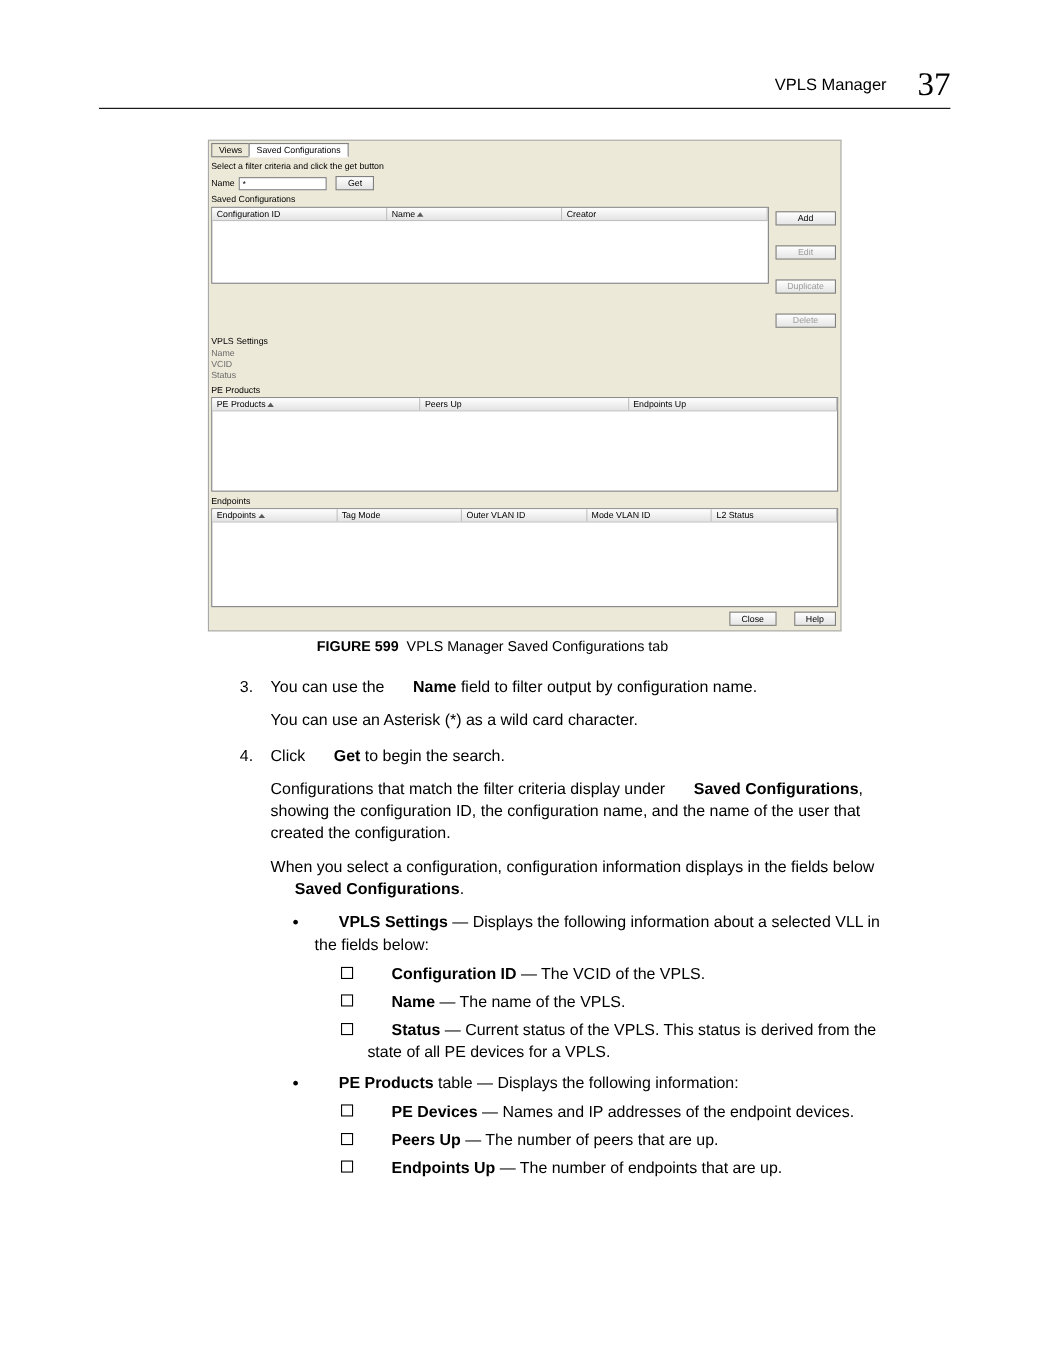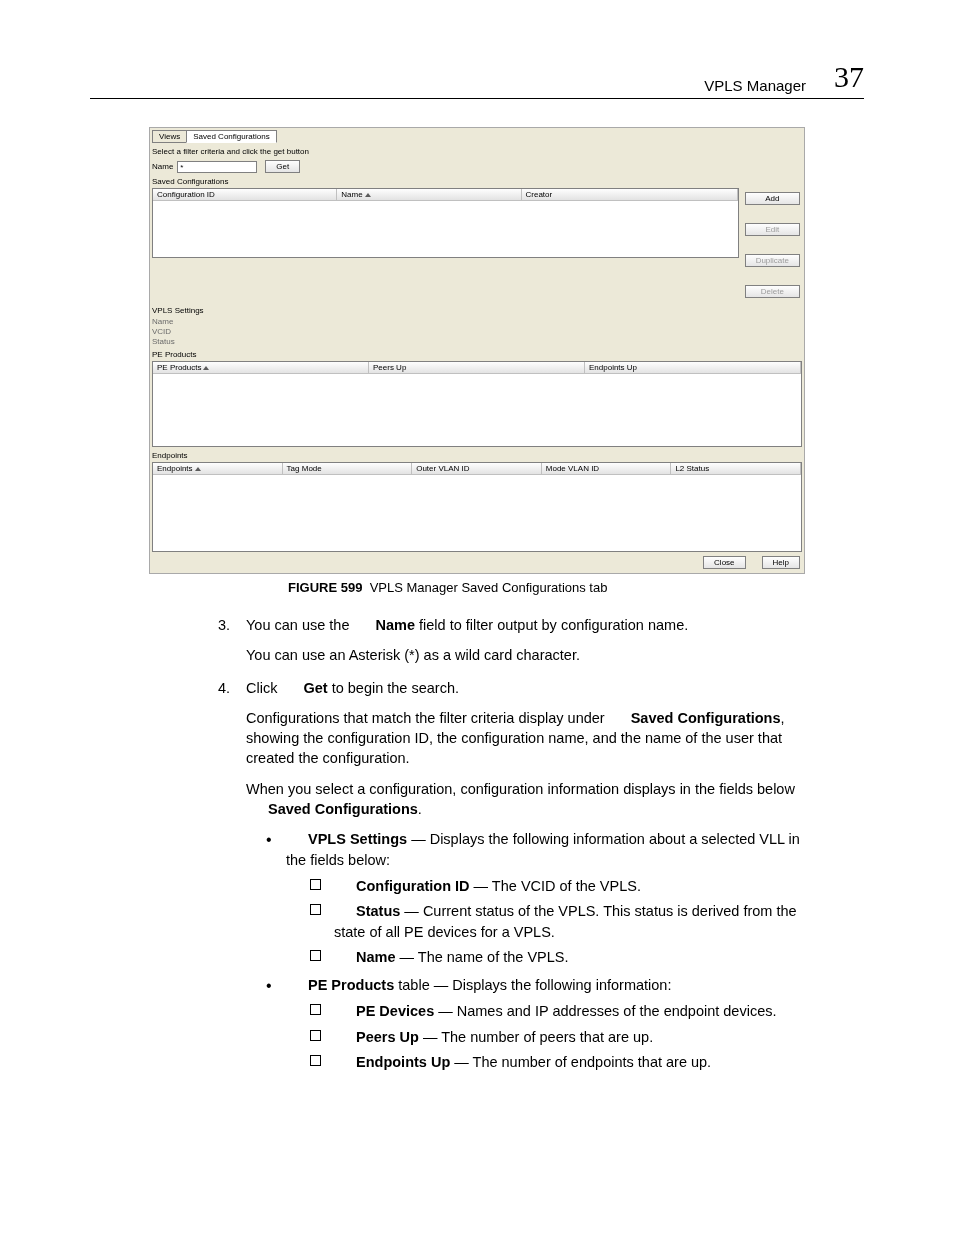--- a/index.html
+++ b/index.html
@@ -8,30 +8,30 @@
     background: #fff;
     color: #000;
     width: 954px;
     height: 1235px;
     position: relative;
   }
   .page { padding: 60px 90px 0 90px; }
   .header-line {
     display: flex;
     justify-content: flex-end;
-    align-items: flex-end;
+    align-items: center;
     gap: 28px;
     border-bottom: 1px solid #000;
     padding-bottom: 4px;
     margin-bottom: 28px;
   }
   .header-title { font-size: 15px; }
   .header-num { font-size: 30px; font-family: "Times New Roman", serif; }
   .screenshot {
-    width: 656px;
+    width: 576px;
     margin: 0 auto 6px auto;
     border: 1px solid #a9a9a9;
     background: #ece9d8;
     font-size: 8px;
     color: #000;
   }
   .ss-inner { padding: 2px; }
   .tabs { display: flex; margin-bottom: 4px; }
   .tab {
     border: 1px solid #808080;
@@ -199,22 +199,22 @@
       <div style="flex:1;">
         <div><span>Click </span><b>Get</b><span> to begin the search.</span></div>
         <div class="sub"><span>Configurations that match the filter criteria display under </span><b>Saved Configurations</b><span>, showing the configuration ID, the configuration name, and the name of the user that created the configuration.</span></div>
         <div class="sub"><span>When you select a configuration, configuration information displays in the fields below </span><b>Saved Configurations</b><span>.</span></div>
 
         <ul class="bullets">
           <li>
             <b>VPLS Settings</b><span> — Displays the following information about a selected VLL in the fields below:</span>
             <ul class="boxes">
               <li><b>Configuration ID</b><span> — The VCID of the VPLS.</span></li>
+              <li><b>Name</b><span> — The name of the VPLS.</span></li>
               <li><b>Status</b><span> — Current status of the VPLS. This status is derived from the state of all PE devices for a VPLS.</span></li>
-              <li><b>Name</b><span> — The name of the VPLS.</span></li>
             </ul>
           </li>
           <li>
             <b>PE Products</b><span> table — Displays the following information:</span>
             <ul class="boxes">
               <li><b>PE Devices</b><span> — Names and IP addresses of the endpoint devices.</span></li>
               <li><b>Peers Up</b><span> — The number of peers that are up.</span></li>
               <li><b>Endpoints Up</b><span> — The number of endpoints that are up.</span></li>
             </ul>
           </li>

